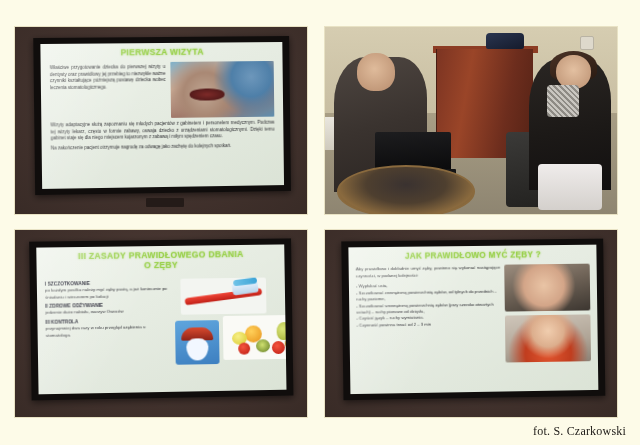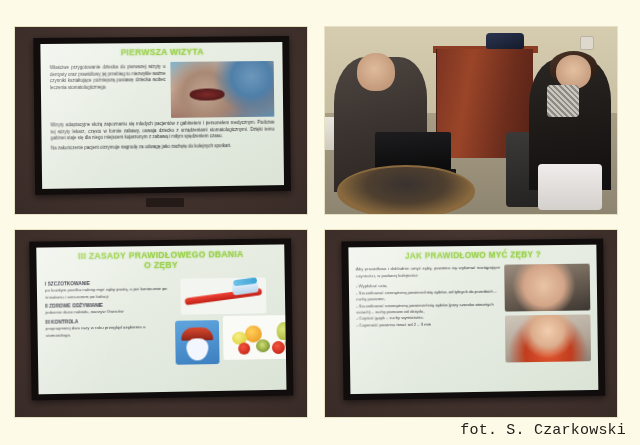--- a/index.html
+++ b/index.html
@@ -270,22 +270,22 @@
   
   .stand {
     position: absolute; left: 45%; bottom: 7px; width: 38px; height: 9px;
     background: #241b18; border-radius: 1px;
   }
 
   .credit {
     position: absolute;
     right: 14px;
     bottom: 6px;
-    font-family: Liberation Mono, monospace;
-    font-size: 15px;
+    font-family: Liberation Serif, serif;
+    font-size: 12px;
     color: #23201c;
     letter-spacing: .2px;
   }
 </style>
 </head>
 <body>
 
 <div class="collage">
 
   <div class="cell cell-tl">

